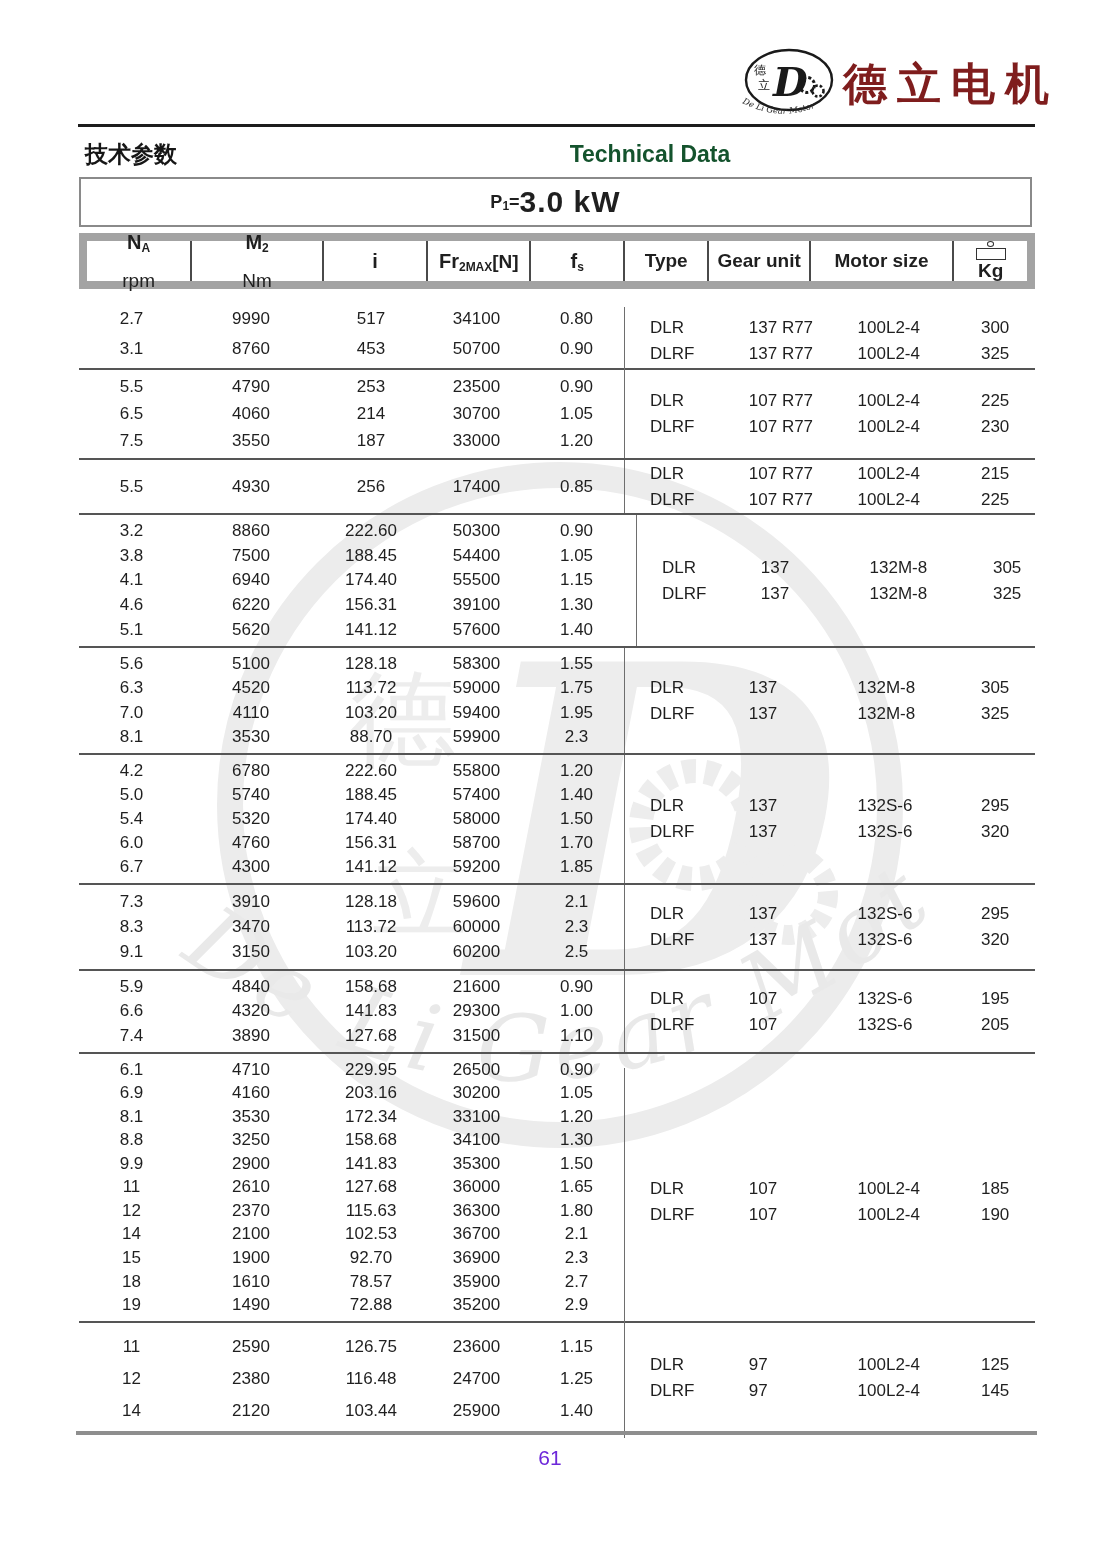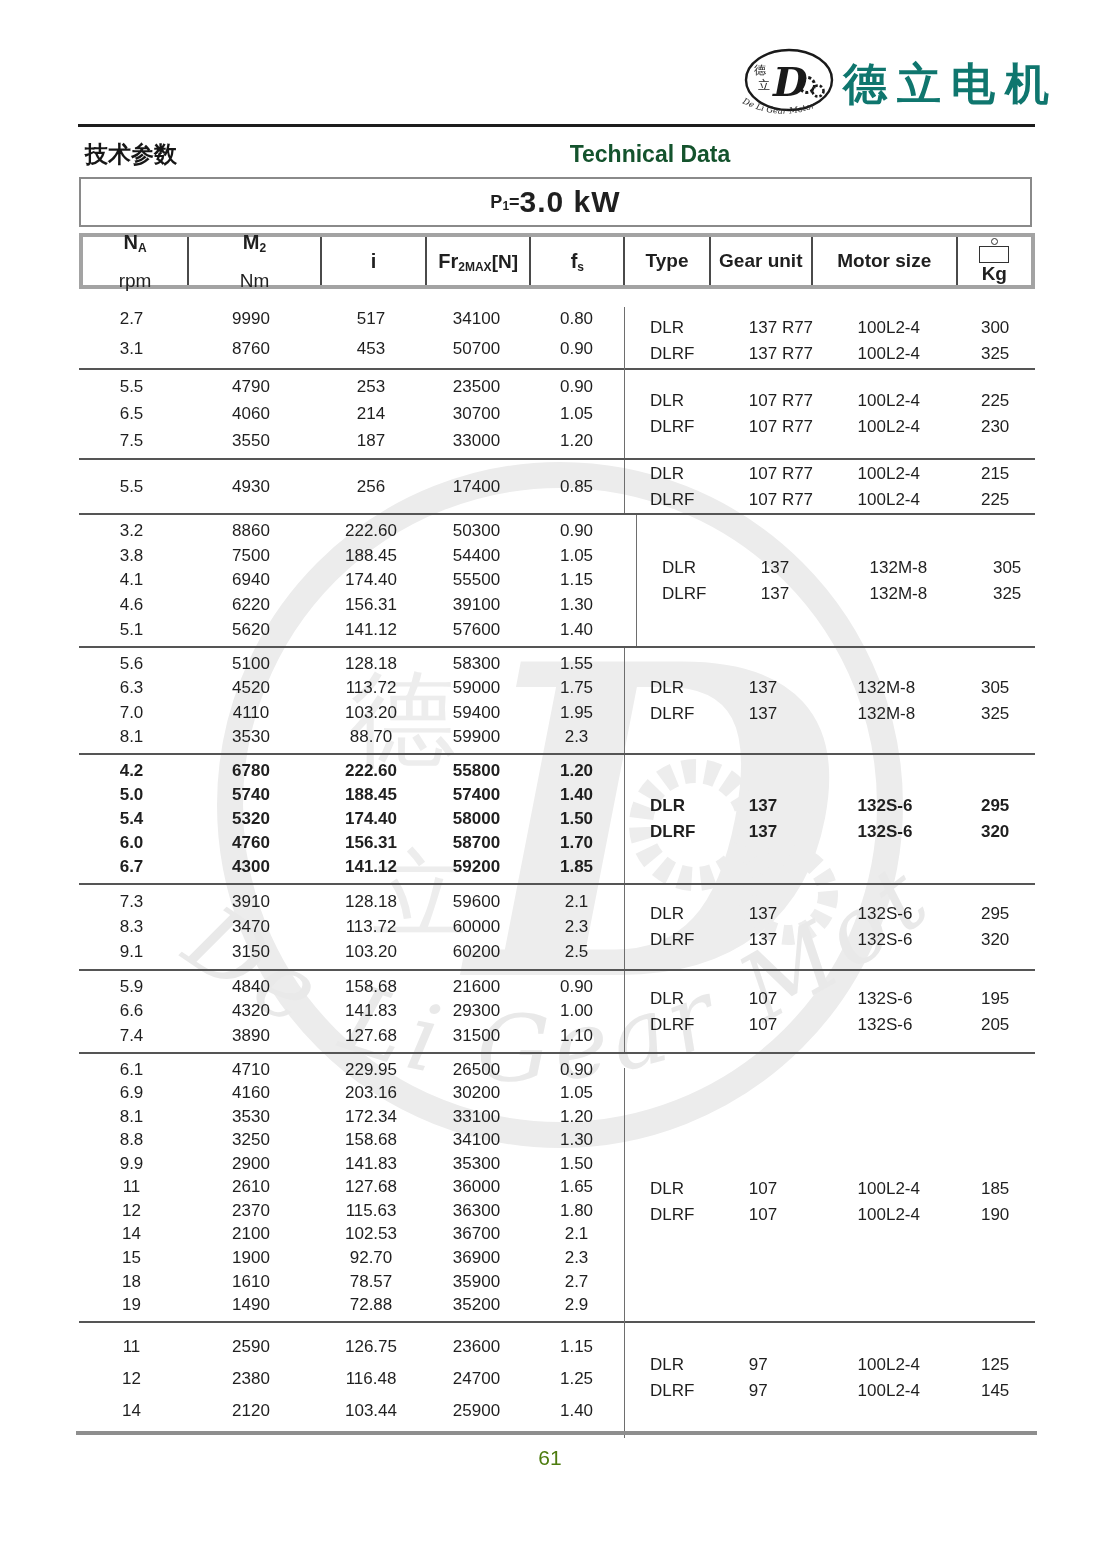--- a/index.html
+++ b/index.html
@@ -10,38 +10,38 @@
   }
   
   #wm{position:absolute;left:150px;top:455px;z-index:1;}
   
   .layer{position:absolute;inset:0;z-index:2;}
   
   #logo{position:absolute;left:733px;top:46px;}
   .brand{
     position:absolute;left:843px;top:55px;width:200px;
     font-family:"DejaVu Serif","Liberation Serif",serif;
-    font-size:44px;font-weight:bold;letter-spacing:10px;white-space:nowrap;color:#0f766e;
+    font-size:44px;font-weight:bold;letter-spacing:10px;white-space:nowrap;color:#7f1d1d;
   }
   .topline{position:absolute;left:78px;top:124px;width:957px;height:3px;background:#1c1c1c;}
   .heading-zh{position:absolute;left:85px;top:139px;font-size:23px;font-weight:bold;color:#161616;}
   .heading-en{position:absolute;left:200px;top:141px;width:900px;text-align:center;font-size:23px;font-weight:bold;color:#14532d;}
   
   .title-box{
     position:absolute;left:79px;top:177px;width:953px;height:50px;box-sizing:border-box;
     border:2px solid #8a8a8a;display:flex;align-items:center;justify-content:center;background:transparent;
   }
   .title-box .psym{font-size:18px;font-weight:bold;}
   .title-box .psub{font-size:12px;font-weight:bold;position:relative;top:4px;}
   .title-box .peq{font-size:18px;font-weight:bold;}
   .title-box .pval{font-size:30px;font-weight:bold;letter-spacing:1px;}
   
   .hdr{
     position:absolute;left:79px;top:233px;width:956px;height:56px;box-sizing:border-box;
-    border:4px solid #a3a3a3;display:flex;background:transparent;
+    border:8px solid #a3a3a3;display:flex;background:transparent;
   }
   .hdr .th{
     box-sizing:border-box;border-left:2px solid #4a4a4a;
     display:flex;flex-direction:column;align-items:center;justify-content:center;line-height:1.05;
   }
   .hdr .th:first-child{border-left:none;}
   .hdr .main{font-size:20px;font-weight:bold;}
   .hdr .sub{font-size:12px;font-weight:bold;position:relative;top:3px;}
   .hdr .bracket{font-size:19px;font-weight:bold;}
   .hdr .unit{font-size:19px;margin-top:18px;}
@@ -59,21 +59,21 @@
   .c-na{width:105px;} .c-m2{width:134px;} .c-i{width:106px;} .c-fr{width:105px;} .c-fs{width:95px;}
   .sec-right{width:411px;border-left:1.5px solid #6e6e6e;box-sizing:border-box;display:flex;flex-direction:column;justify-content:center;}
   .right-row{display:flex;height:26px;align-items:center;}
   .right-row .cell{font-size:17px;box-sizing:border-box;}
   .c-type{width:86px;padding-left:25px;}
   .c-gear{width:103px;padding-left:38px;}
   .c-motor{width:146px;padding-left:44px;}
   .c-kg{width:76px;text-align:center;padding-right:4px;}
   
   .thickline{position:absolute;left:76px;top:1431px;width:961px;height:4px;background:#8e8e8e;}
-  .pagenum{position:absolute;left:0;top:1446px;width:1100px;text-align:center;font-size:21px;color:#4d7c0f;}
+  .pagenum{position:absolute;left:0;top:1446px;width:1100px;text-align:center;font-size:21px;color:#6d28d9;}
 </style>
 </head>
 <body>
 
 <div id="page">
 
   <svg id="wm" width="900" height="760" viewBox="0 0 900 760">
     <circle cx="410" cy="350" r="330" fill="none" stroke="#ececec" stroke-width="26"></circle>
     <text x="320" y="520" font-family="DejaVu Serif,serif" font-size="430" font-style="italic" font-weight="bold" fill="#ededed">D</text>
     <text x="200" y="300" font-size="105" fill="#ededed">德</text>
@@ -336,21 +336,21 @@
               <span class="cell c-kg">305</span>
             </div>
             <div class="right-row">
               <span class="cell c-type">DLRF</span>
               <span class="cell c-gear">137</span>
               <span class="cell c-motor">132M-8</span>
               <span class="cell c-kg">325</span>
             </div>
           </div>
         </div>
-        <div class="section" style="height: 128px; font-weight: bold;">
+        <div class="section" style="height: 128px;">
           <div class="sec-left">
             <div class="left-row">
               <span class="cell c-na">4.2</span>
               <span class="cell c-m2">6780</span>
               <span class="cell c-i">222.60</span>
               <span class="cell c-fr">55800</span>
               <span class="cell c-fs">1.20</span>
             </div>
             <div class="left-row">
               <span class="cell c-na">5.0</span>

